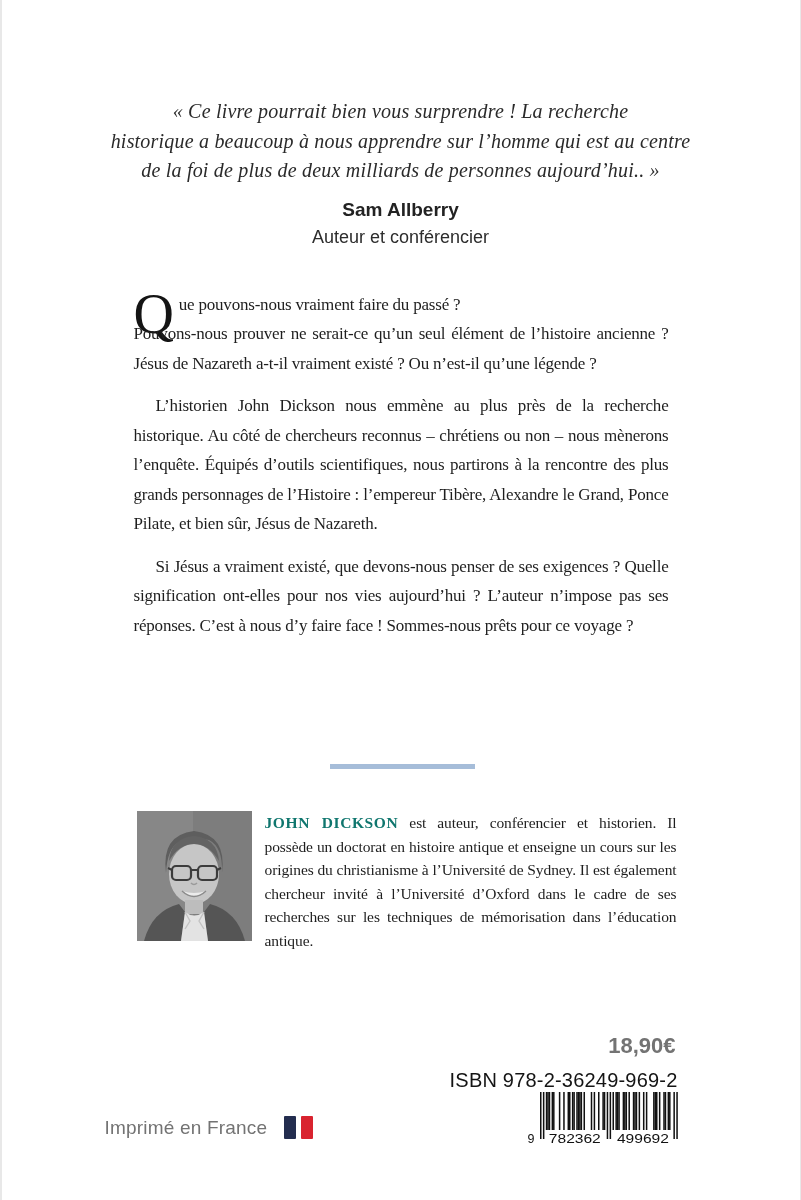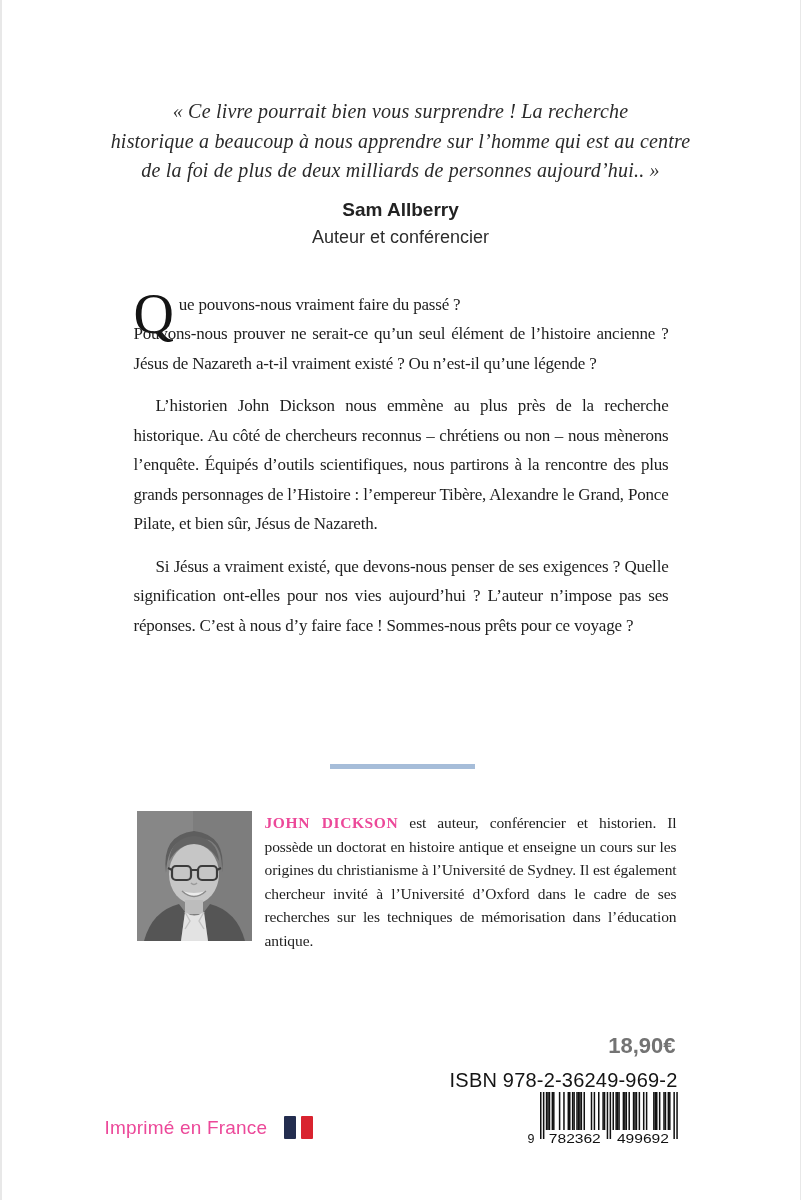--- a/index.html
+++ b/index.html
@@ -90,21 +90,21 @@
     margin:0 0 0 13px;
     font-size:15.5px;
     line-height:23.5px;
     letter-spacing:-0.1px;
     text-align:justify;
     color:#1e1e1e;
   }
   .bio-name{
     font-weight:700;
     letter-spacing:.6px;
-    color:#ec4899;
+    color:#0f766e;
   }
   
   .commerce{
     position:absolute;
     top:1033px;right:122px;
     text-align:right;
   }
   .price{
     font-family:"Liberation Sans", sans-serif;
     font-weight:700;
@@ -125,21 +125,21 @@
   
   .footer{
     position:absolute;
     top:1116px;left:103px;right:103px;
     display:flex;
     align-items:center;
   }
   .printed{
     font-family:"Liberation Sans", sans-serif;
     font-size:19px;
-    color:#ec4899;
+    color:#737373;
     letter-spacing:.2px;
   }
   .flag{display:flex;gap:5px;margin-left:17px;}
   .flag-bar{width:12px;height:23px;border-radius:1px;}
   .flag-bar.navy{background:var(--flag_navy);}
   .flag-bar.red{background:var(--flag_red);}
   .publisher{display:flex;align-items:center;margin-left:40px;gap:7px;}
   .publisher-name{
     font-family:"Liberation Sans", sans-serif;
     font-size:27px;

